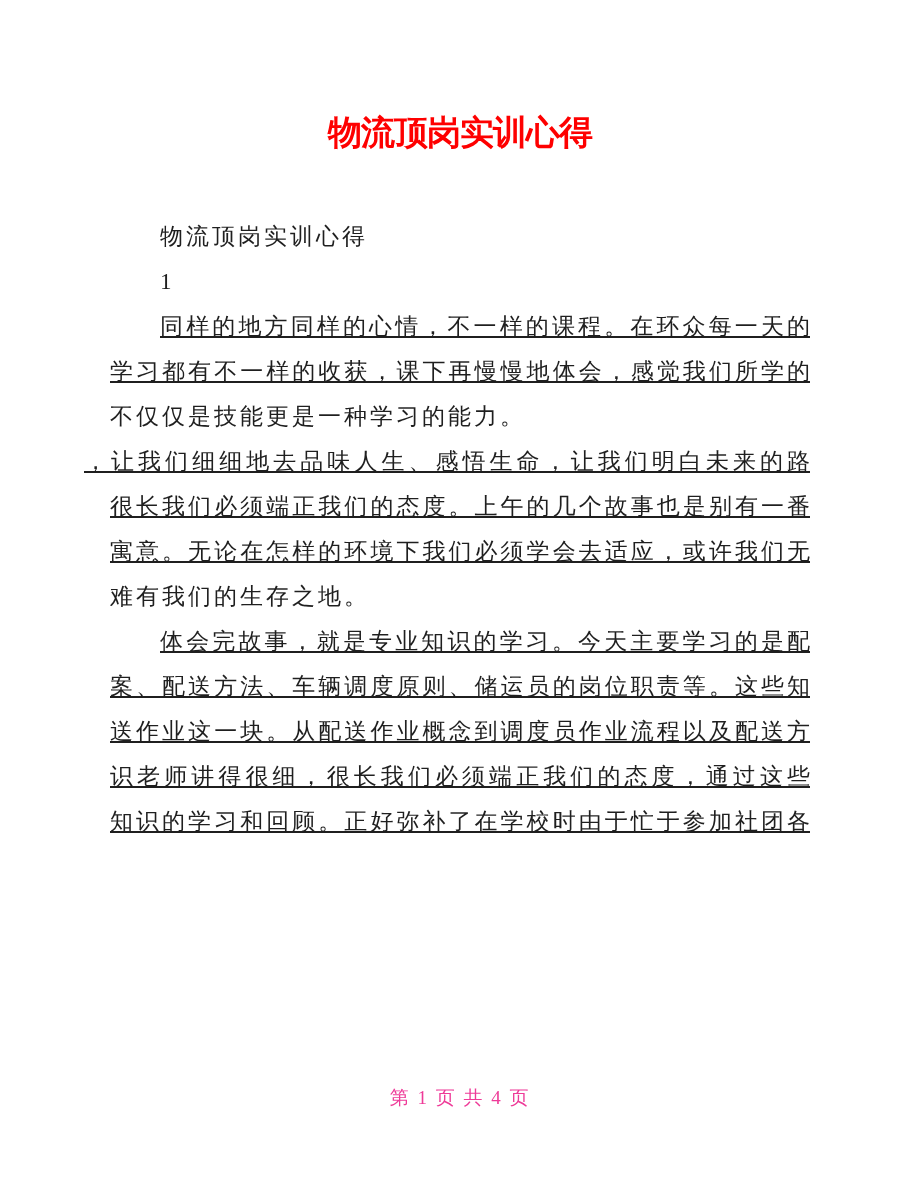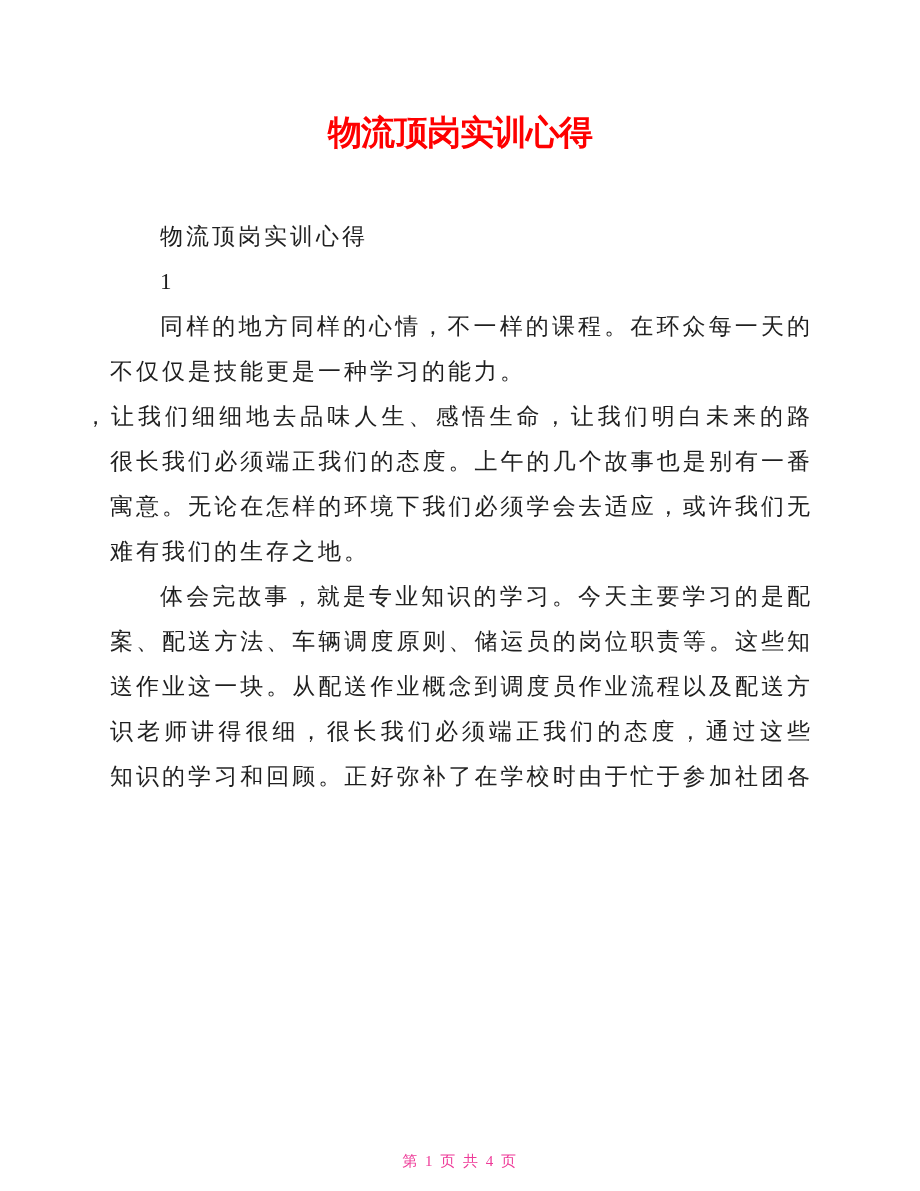--- a/index.html
+++ b/index.html
@@ -41,50 +41,52 @@
     line-height: 45px;
     white-space: nowrap;
     letter-spacing: 3px;
   }
   .line.just {
     white-space: normal;
     letter-spacing: 0;
     text-align: justify;
     text-align-last: justify;
     overflow: hidden;
+    text-decoration: underline;
   }
   .line.indent {
     text-indent: 50px;
   }
   .line.hang {
     margin-left: -26px;
     width: 726px;
   }
   .doc-footer {
     position: absolute;
-    top: 1152px;
+    top: 1085px;
     left: 0;
     right: 0;
     text-align: center;
     font-family: "Liberation Serif", "DejaVu Serif", serif;
-    font-size: 15px;
+    font-size: 19px;
     letter-spacing: 2px;
     color: var(--footer-pink, #ee3a98);
   }
 </style>
 </head>
 <body>
 
 <div class="page">
   <h1 class="doc-title">物流顶岗实训心得</h1>
 
   <div class="doc-body">
       <div class="line indent">物流顶岗实训心得</div>
       <div class="line indent">1</div>
       <div class="line just indent">同样的地方同样的心情，不一样的课程。在环众每一天的</div>
+      <div class="line just">学习都有不一样的收获，课下再慢慢地体会，感觉我们所学的</div>
       <div class="line">不仅仅是技能更是一种学习的能力。</div>
       <div class="line just hang">，让我们细细地去品味人生、感悟生命，让我们明白未来的路</div>
       <div class="line just">很长我们必须端正我们的态度。上午的几个故事也是别有一番</div>
       <div class="line just">寓意。无论在怎样的环境下我们必须学会去适应，或许我们无</div>
       <div class="line">难有我们的生存之地。</div>
       <div class="line just indent">体会完故事，就是专业知识的学习。今天主要学习的是配</div>
       <div class="line just">案、配送方法、车辆调度原则、储运员的岗位职责等。这些知</div>
       <div class="line just">送作业这一块。从配送作业概念到调度员作业流程以及配送方</div>
       <div class="line just">识老师讲得很细，很长我们必须端正我们的态度，通过这些</div>
       <div class="line just">知识的学习和回顾。正好弥补了在学校时由于忙于参加社团各</div>

